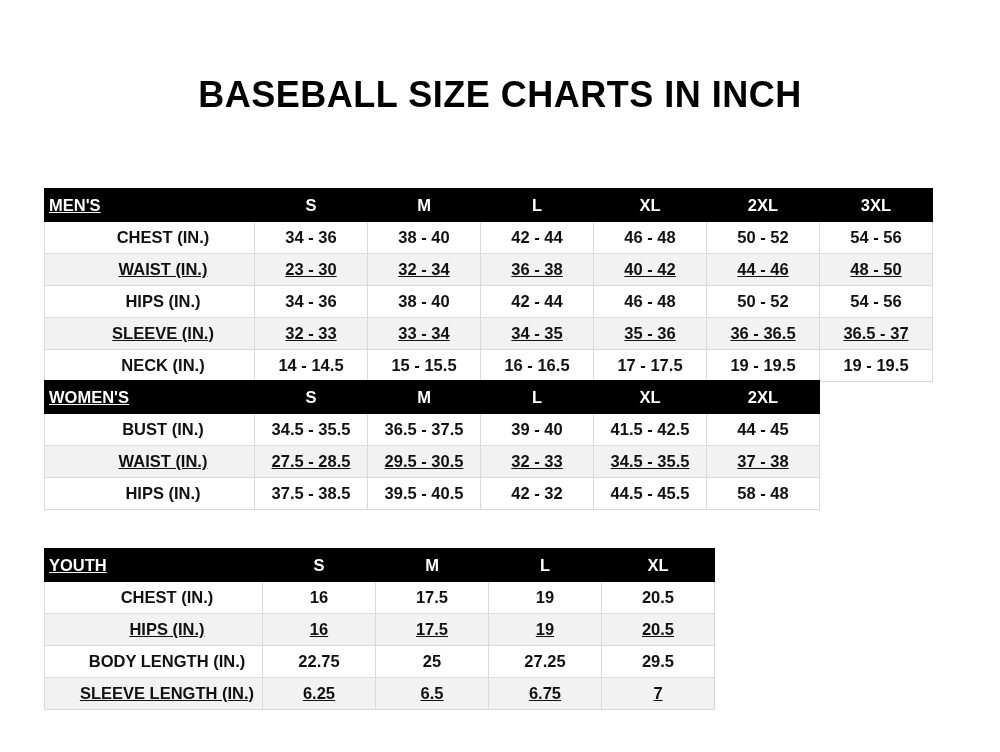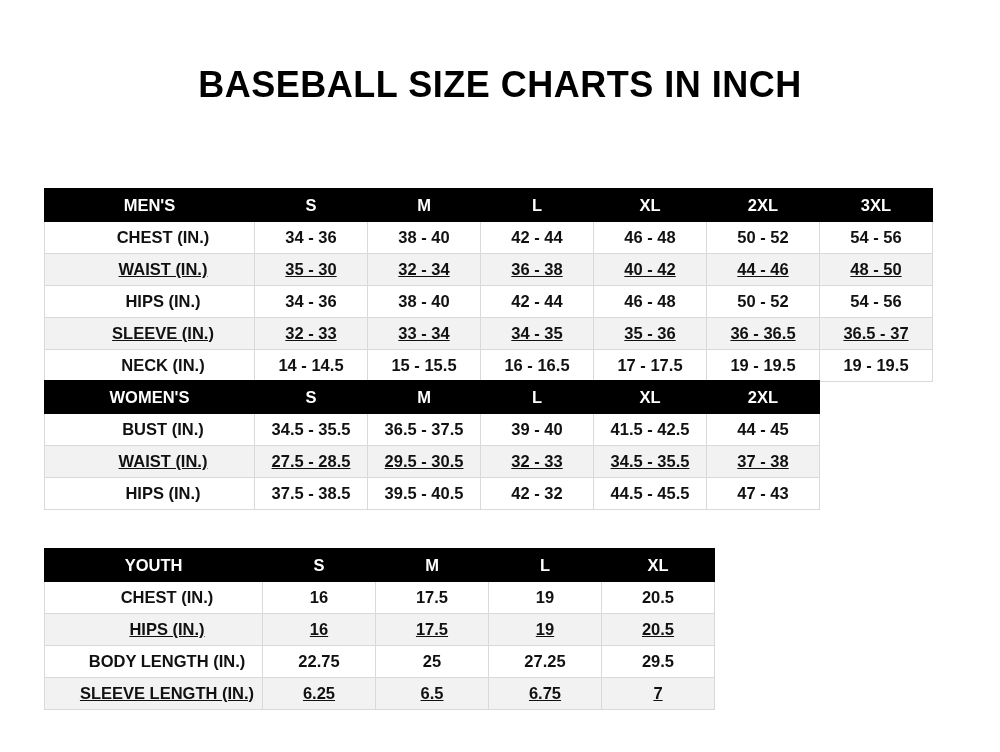--- a/index.html
+++ b/index.html
@@ -16,21 +16,21 @@
     overflow: hidden;
   }
   .page {
     width: 1000px;
     height: 752px;
     position: relative;
     background: #ffffff;
   }
   .title {
     position: absolute;
-    top: 64px;
+    top: 74px;
     left: 0;
     width: 1000px;
     text-align: center;
     font-size: 36px;
     font-weight: bold;
     letter-spacing: 0.5px;
     color: #000000;
   }
 
   .table-wrap {
@@ -51,21 +51,22 @@
     background: #ffffff;
     white-space: nowrap;
   }
   table.size-table tr.header-row td {
     background: #000000;
     color: #ffffff;
     border: 1px solid #000000;
     height: 32px;
   }
   table.size-table tr.header-row td.hdr-label {
-    text-align: center;
+    text-align: left;
+    text-decoration: underline;
   }
   table.size-table tr.alt td {
     background: #f2f2f2;
     text-decoration: underline;
   }
   table.size-table td.row-label {
     text-align: center;
     padding-left: 31px;
   }
 
@@ -111,21 +112,21 @@
           <td class="row-label">CHEST (IN.)</td>
           <td>34 - 36</td>
           <td>38 - 40</td>
           <td>42 - 44</td>
           <td>46 - 48</td>
           <td>50 - 52</td>
           <td>54 - 56</td>
         </tr>
         <tr class="alt">
           <td class="row-label">WAIST (IN.)</td>
-          <td>35 - 30</td>
+          <td>23 - 30</td>
           <td>32 - 34</td>
           <td>36 - 38</td>
           <td>40 - 42</td>
           <td>44 - 46</td>
           <td>48 - 50</td>
         </tr>
         <tr>
           <td class="row-label">HIPS (IN.)</td>
           <td>34 - 36</td>
           <td>38 - 40</td>
@@ -190,21 +191,21 @@
           <td>32 - 33</td>
           <td>34.5 - 35.5</td>
           <td>37 - 38</td>
         </tr>
         <tr>
           <td class="row-label">HIPS (IN.)</td>
           <td>37.5 - 38.5</td>
           <td>39.5 - 40.5</td>
           <td>42 - 32</td>
           <td>44.5 - 45.5</td>
-          <td>47 - 43</td>
+          <td>58 - 48</td>
         </tr>
       </tbody>
     </table>
   </div>
 
   <div class="table-wrap" style="top:548px; left:44px;">
     <table class="size-table" id="youth-table">
       <colgroup>
         <col class="c-label">
           <col class="c-val">

